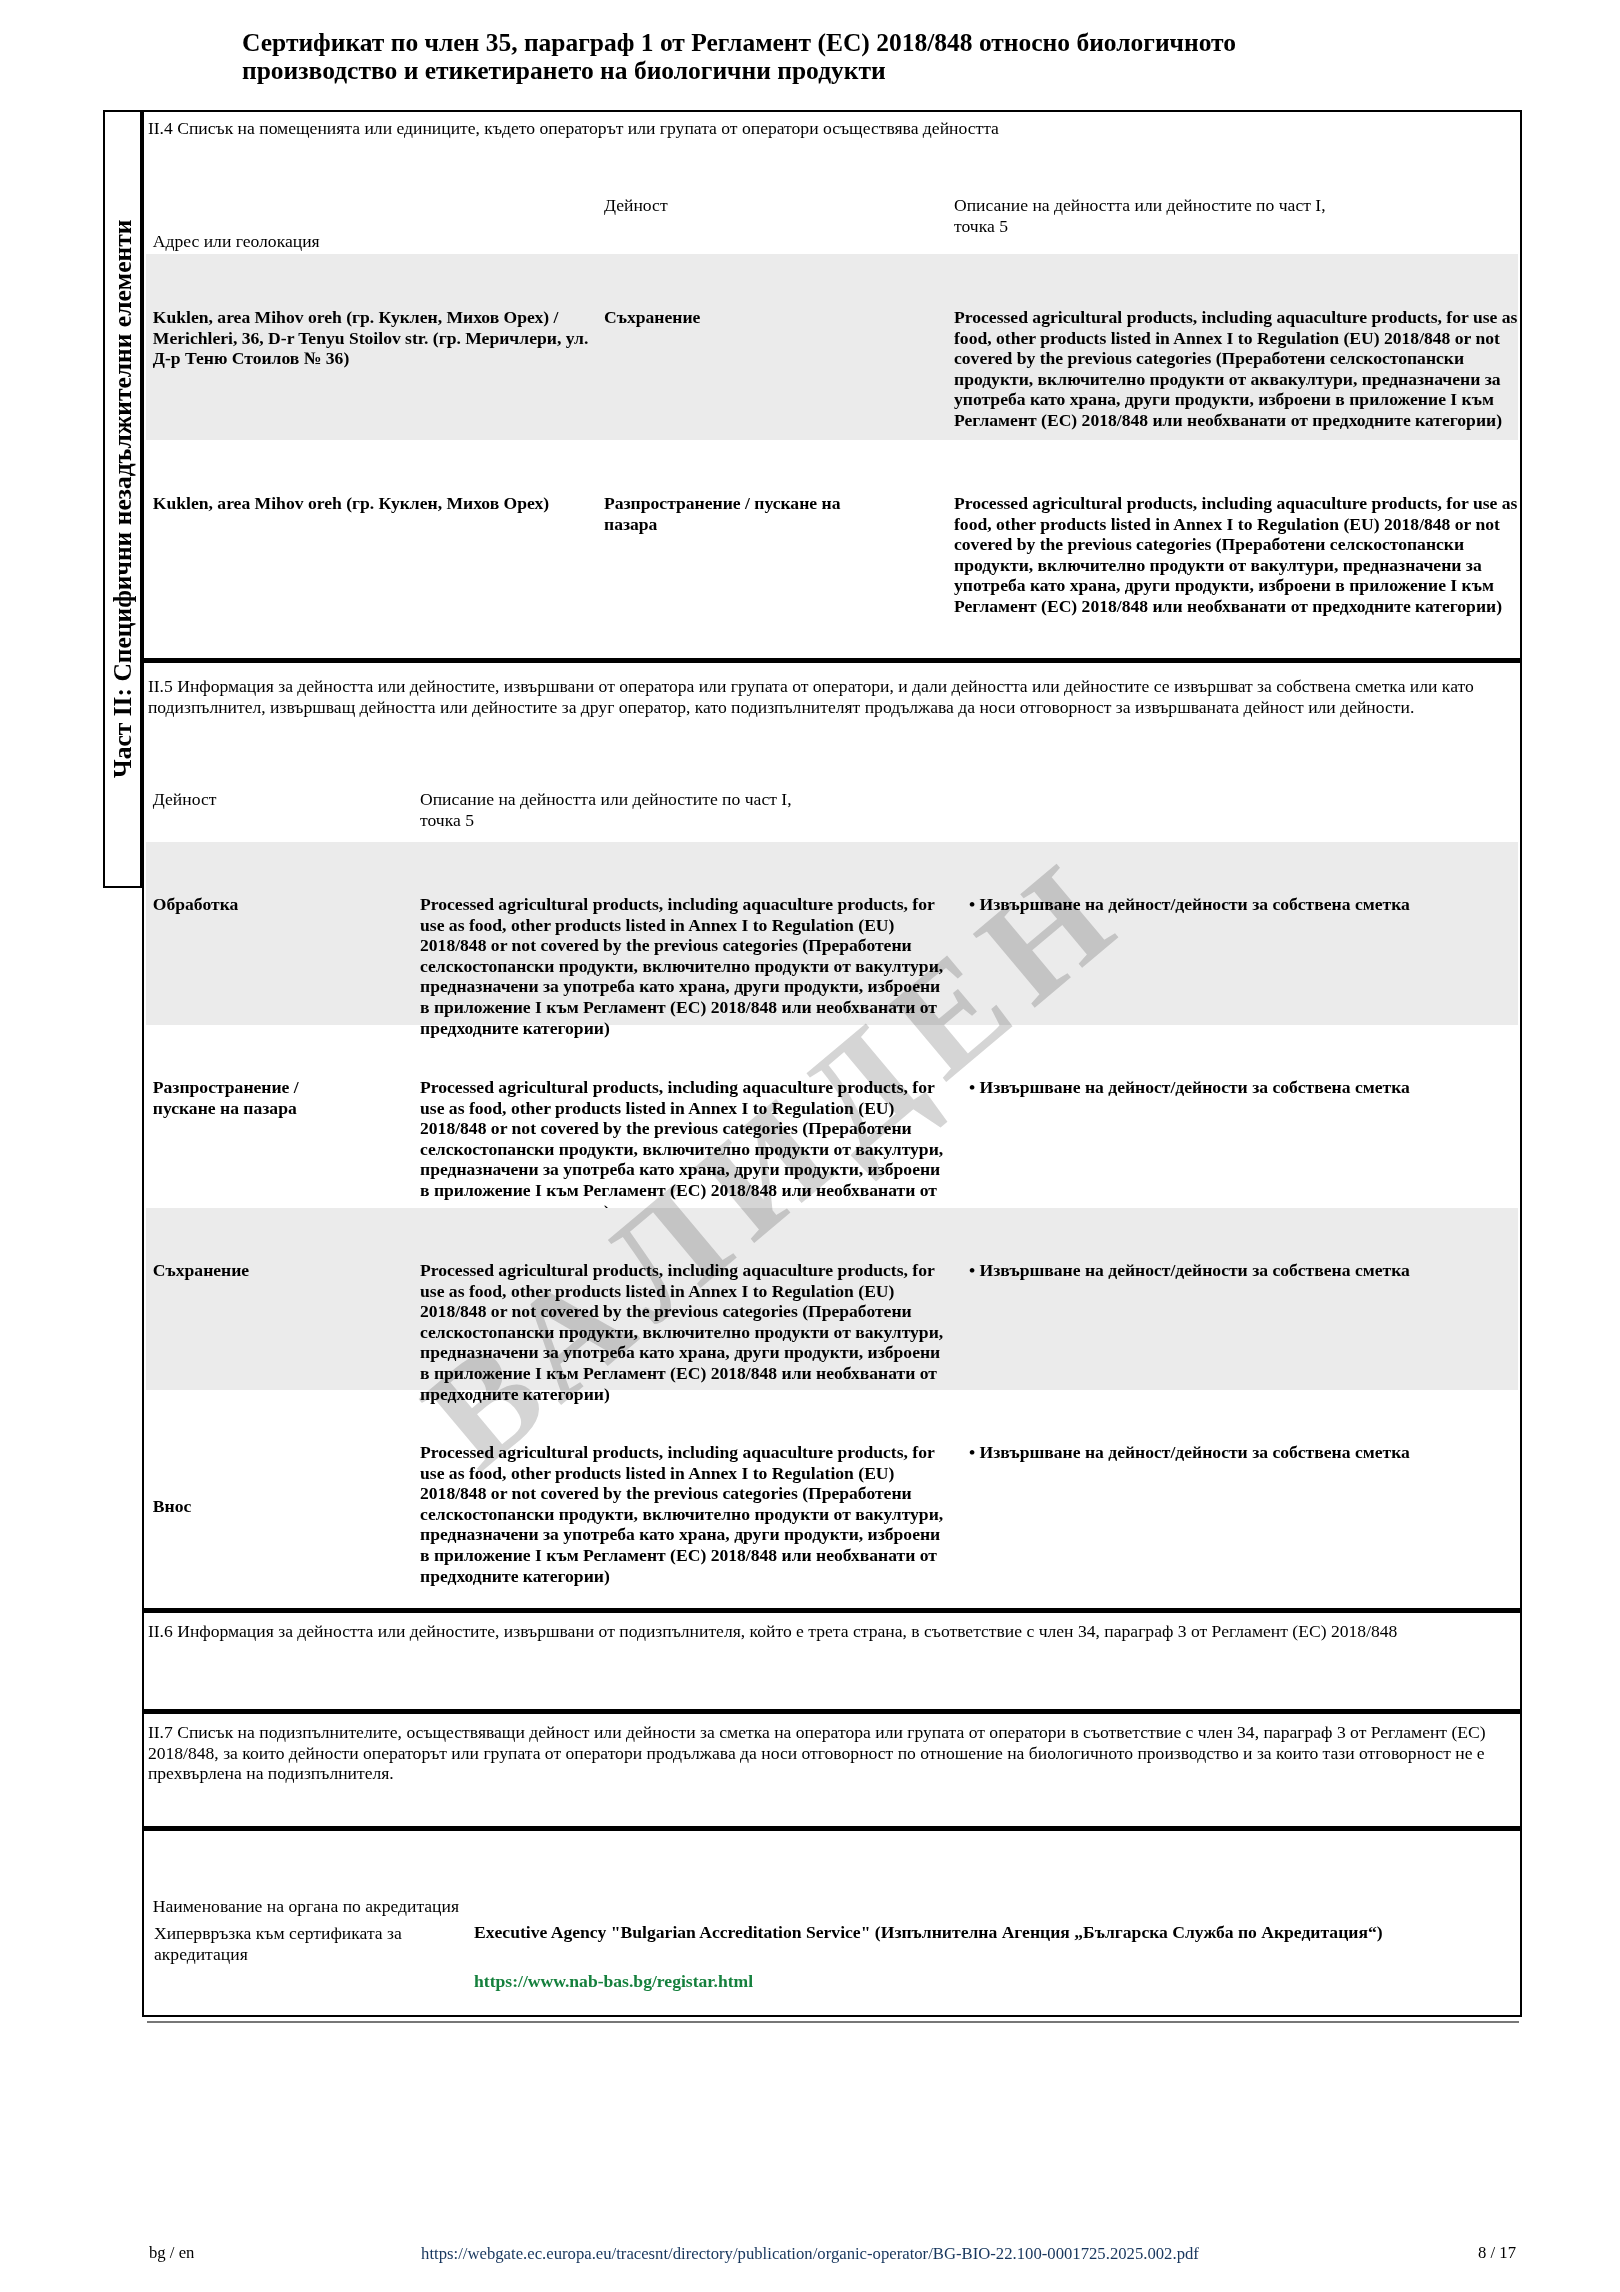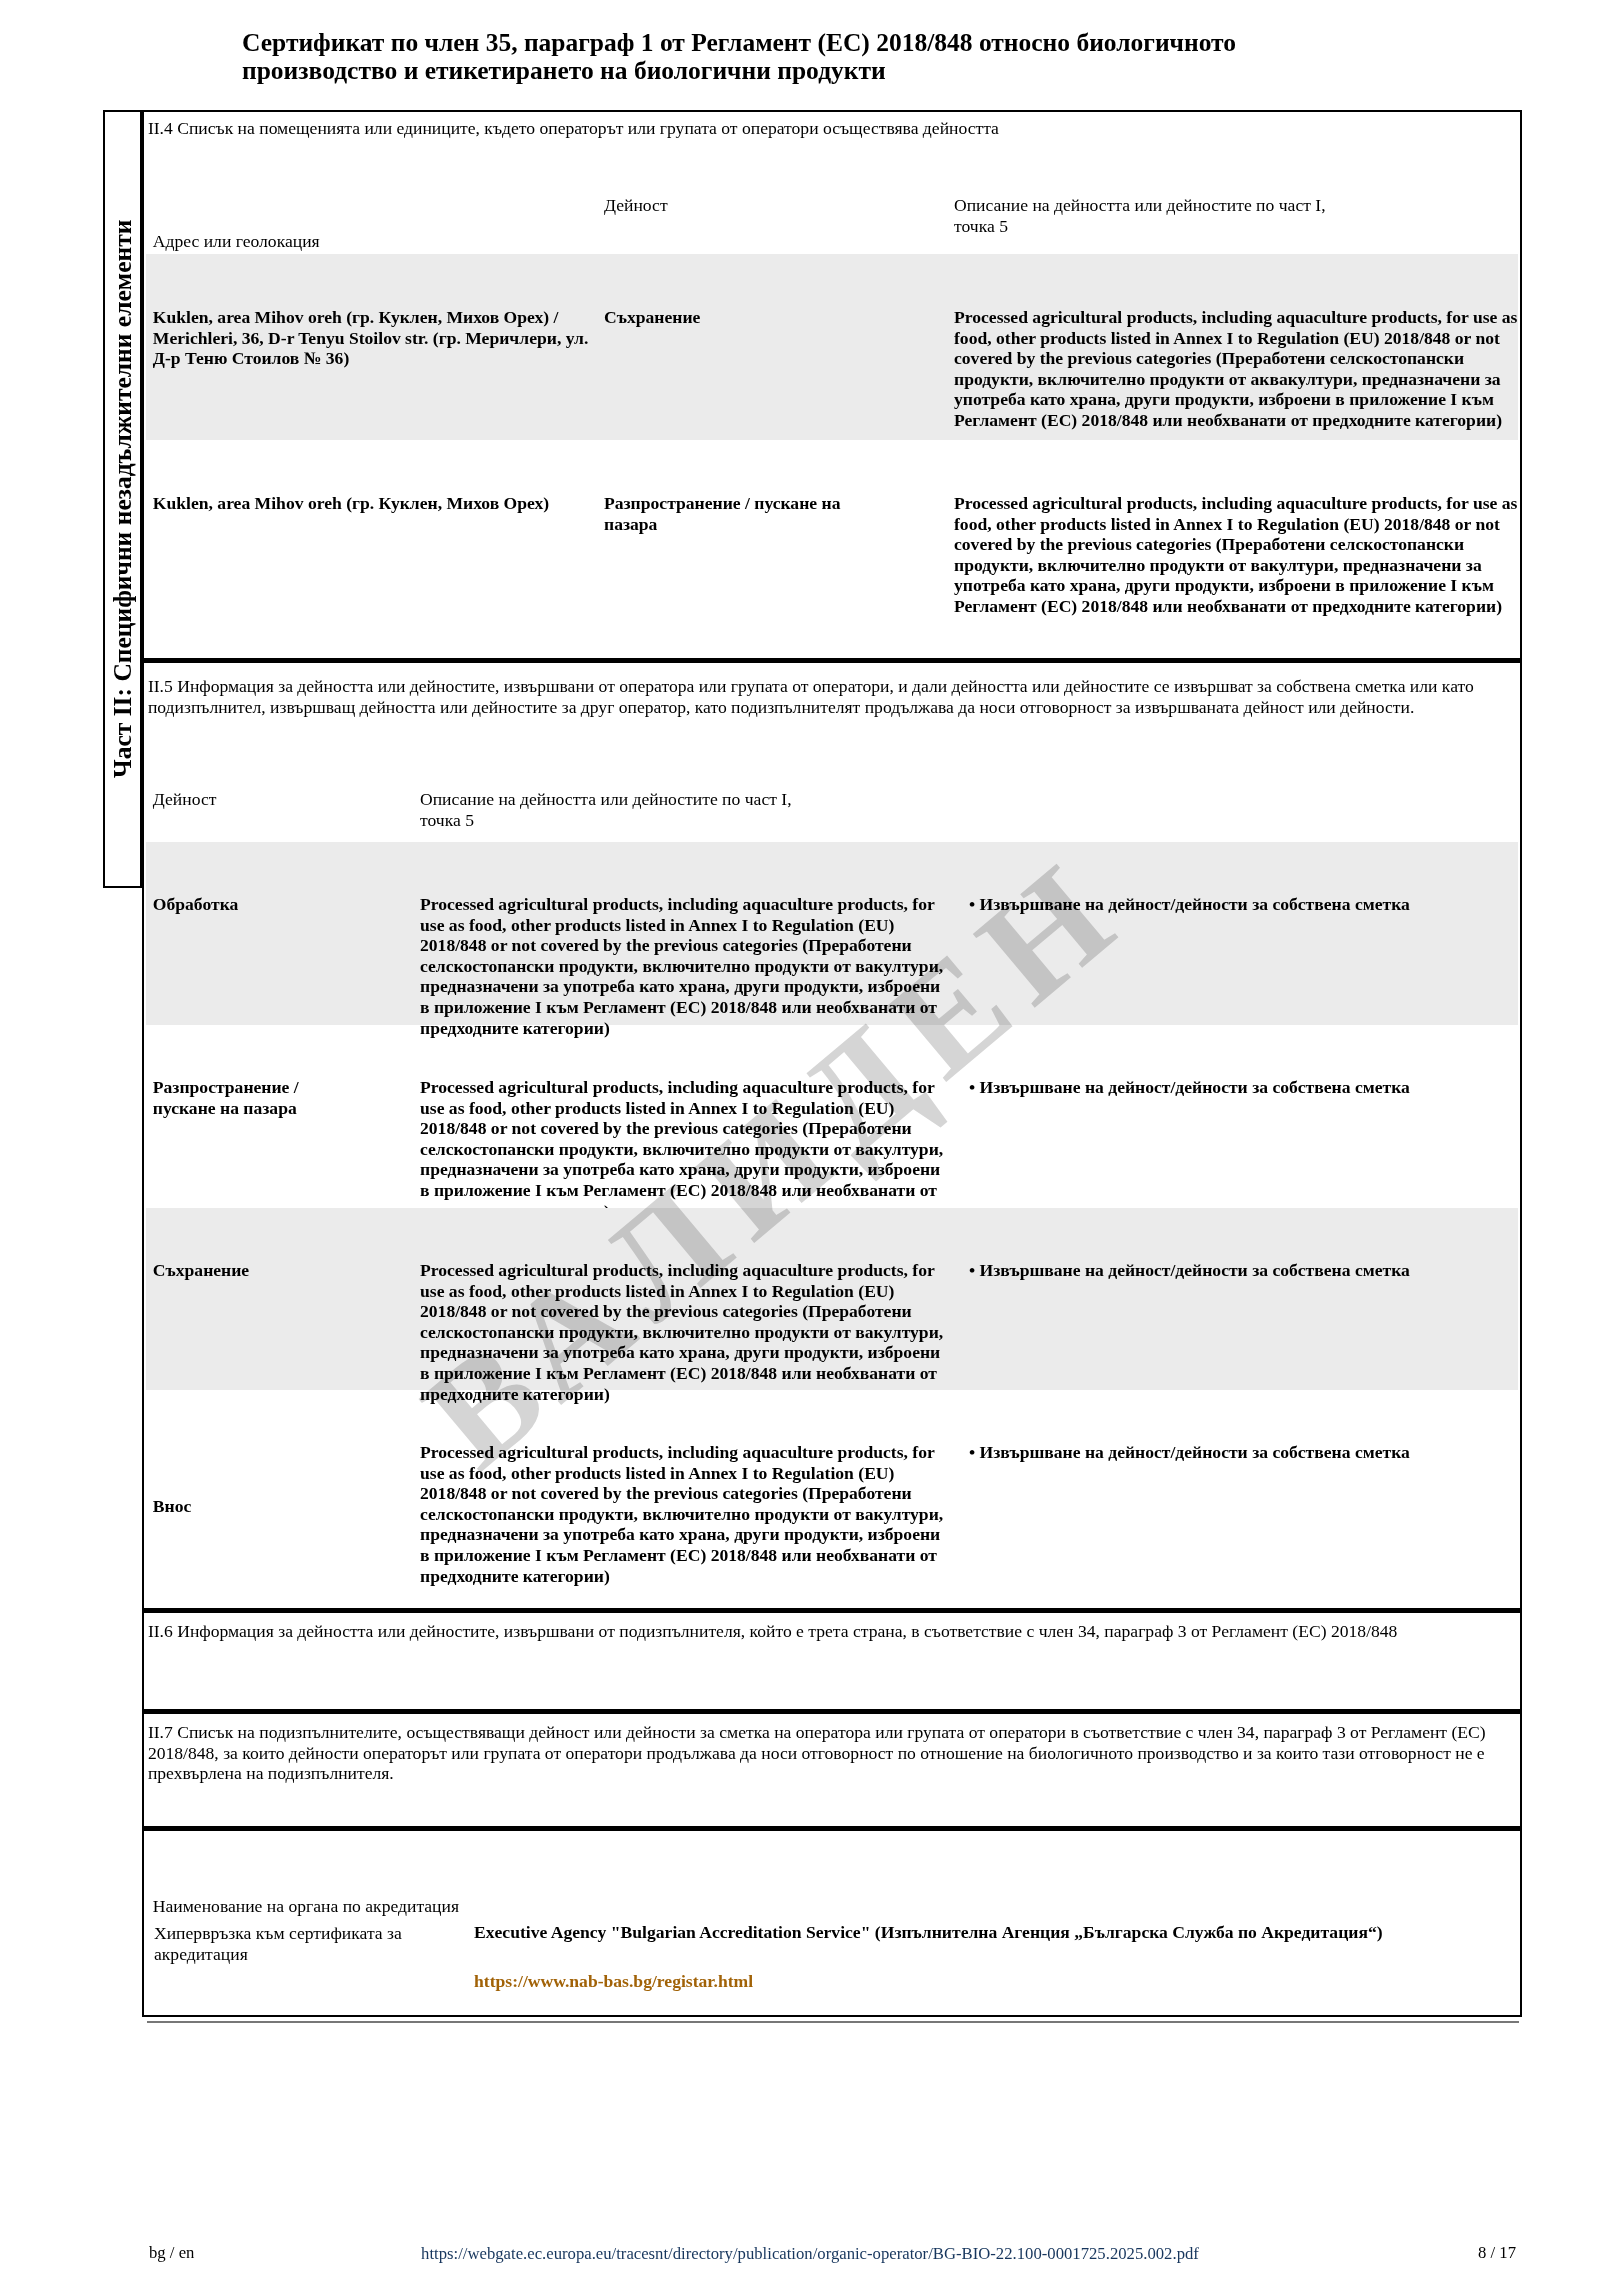--- a/index.html
+++ b/index.html
@@ -108,21 +108,21 @@
 
   <div class="c" style="left:3.9px; top:1610px; width:1364px;">II.7 Списък на подизпълнителите, осъществяващи дейност или дейности за сметка на оператора или групата от оператори в съответствие с член 34, параграф 3 от Регламент (ЕС) 2018/848, за които дейности операторът или групата от оператори продължава да носи отговорност по отношение на биологичното производство и за които тази отговорност не е прехвърлена на подизпълнителя.</div>
 
   <div class="secline" style="top:1714px;"></div>
 
 
   <div class="c" style="left:8.8px; top:1784px; width:314px;">Наименование на органа по акредитация</div>
   <div class="c b" style="left:330px; top:1762px; width:980px;">Executive Agency "Bulgarian Accreditation Service" (Изпълнителна Агенция „Българска Служба по Акредитация“)</div>
 
   <div class="c" style="left:10px; top:1811px; width:314px;">Хипервръзка към сертификата за акредитация</div>
-  <a class="c b" style="left:330px; top:1811px; width:980px; color:#a16207; text-decoration:none;" href="#">https://www.nab-bas.bg/registar.html</a>
+  <a class="c b" style="left:330px; top:1811px; width:980px; color:#15803d; text-decoration:none;" href="#">https://www.nab-bas.bg/registar.html</a>
 
 </div>
 
 <div class="shadow-line"></div>
 
 <div class="footer-lang">bg / en</div>
 <a class="footer-url" href="#">https://webgate.ec.europa.eu/tracesnt/directory/publication/organic-operator/BG-BIO-22.100-0001725.2025.002.pdf</a>
 <div class="footer-page">8 / 17</div>
 
 

